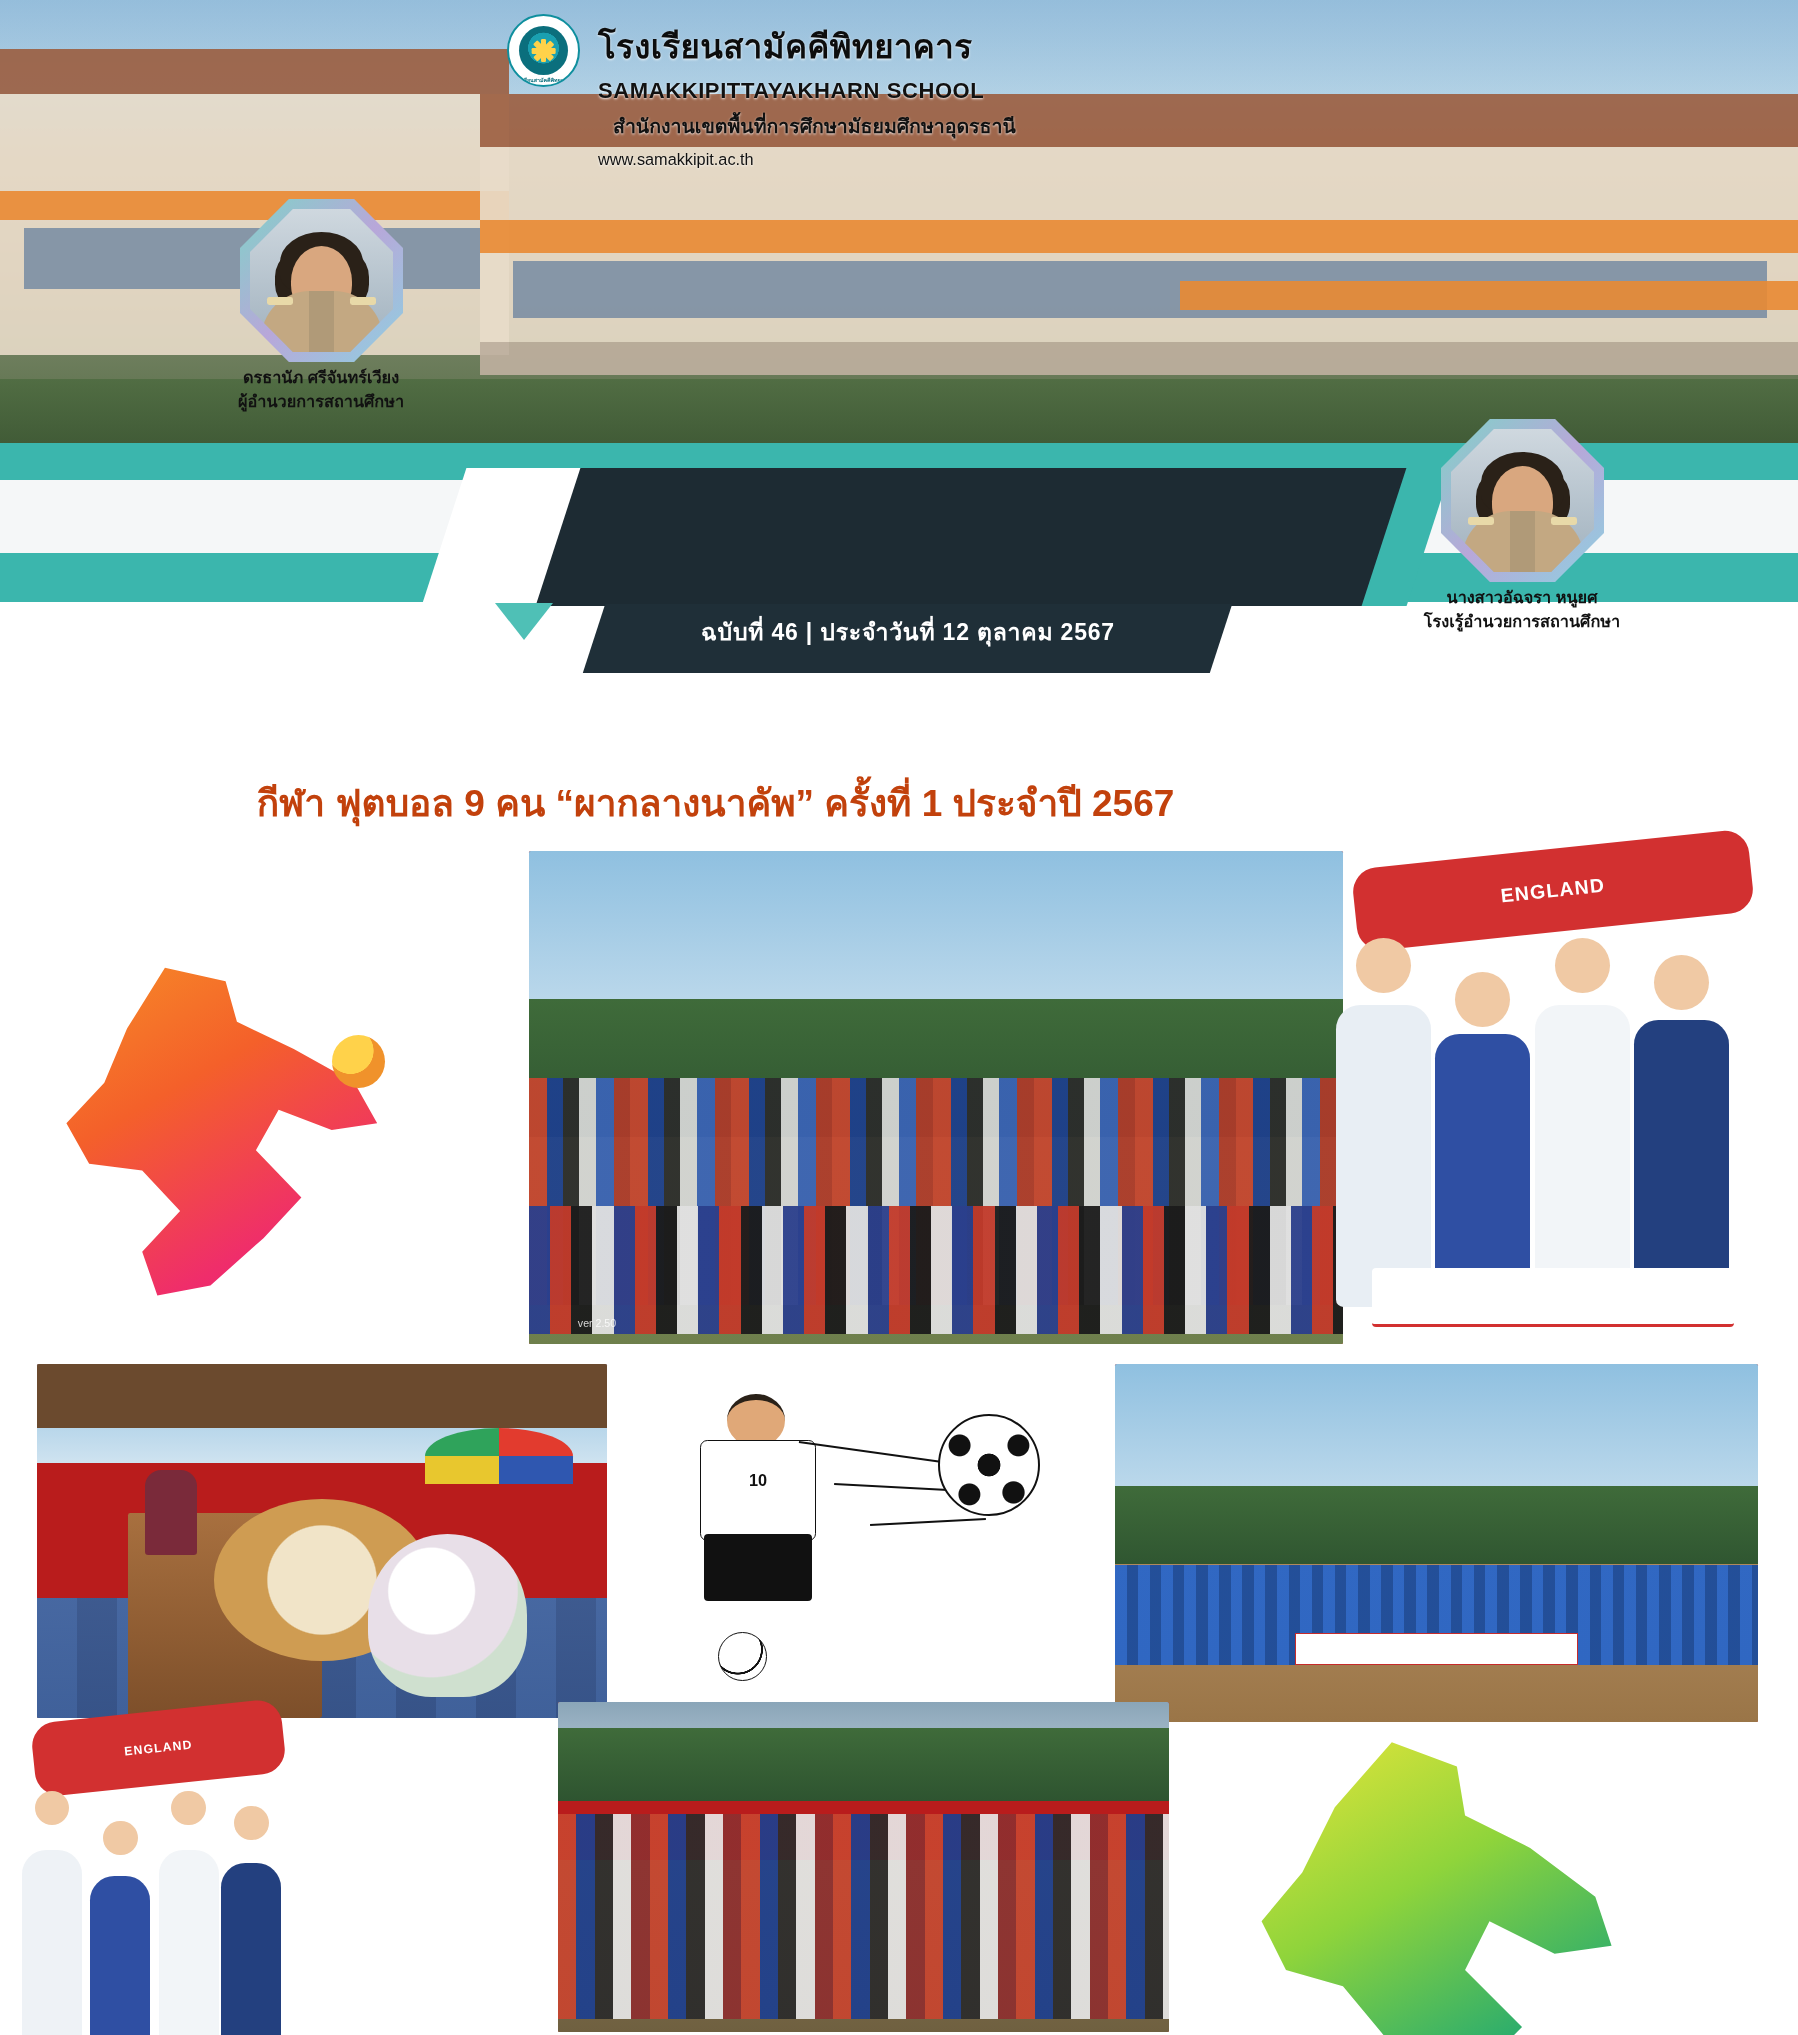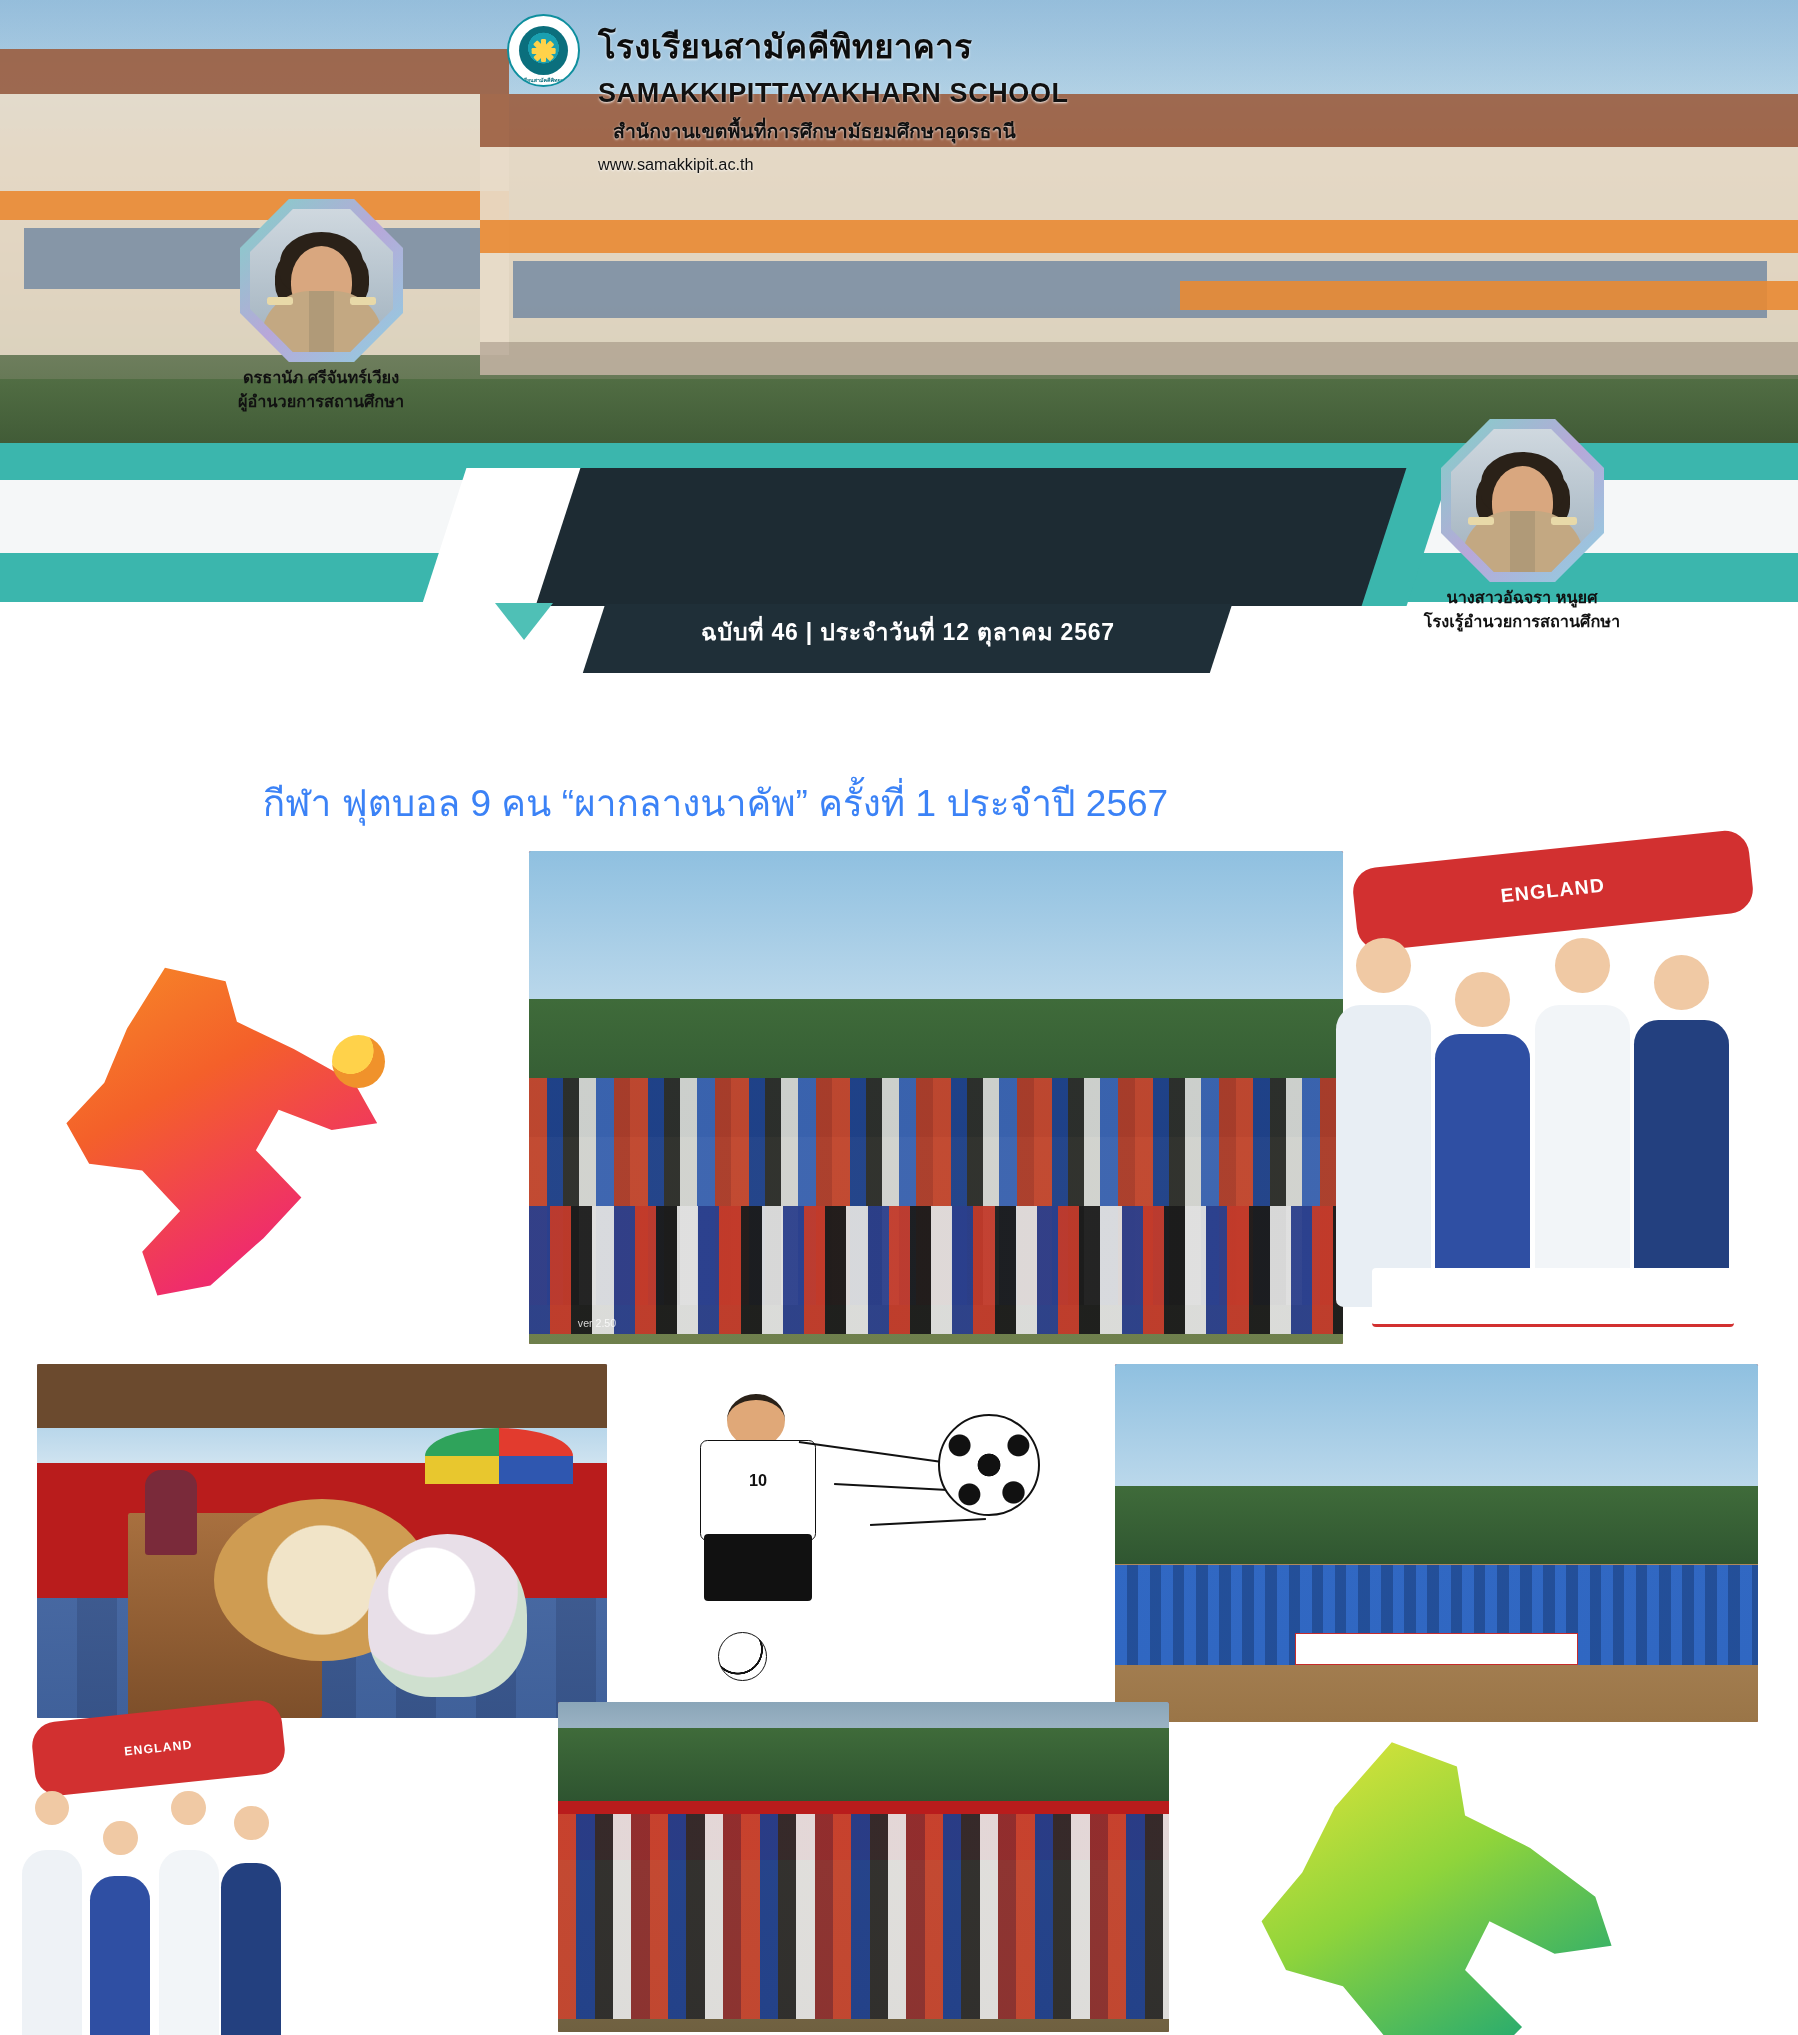--- a/index.html
+++ b/index.html
@@ -87,21 +87,21 @@
     position: absolute;
     left: 598px; top: 20.4px;
     color: #111;
   }
   .school-title .th {
     font-size: 33px; font-weight: bold; letter-spacing: 0.4px;
     color: #0d0d0d;
     text-shadow: 0 0.8px 2.4px rgba(255,255,255,.9);
   }
   .school-title .en {
-    font-size: 27px; font-weight: bold; margin-top: 4.9px;
+    font-size: 22px; font-weight: bold; margin-top: 4.9px;
     letter-spacing: 0.6px;
     text-shadow: 0 0.8px 2.4px rgba(255,255,255,.9);
   }
   .school-title .office {
     font-size: 19.5px; margin-top: 6.5px; font-weight: 600;
     text-shadow: 0 0.8px 2.4px rgba(255,255,255,.9);
     margin-left: 15px;
   }
   .school-title .web {
     font-size: 16.3px; margin-top: 8.1px;
@@ -258,22 +258,22 @@
   #portrait-deputy { left: 1441px; top: 419px; }
   #caption-deputy  { left: 1396px; top: 586px; }
 
   
   .section-title {
     position: absolute;
     left: 0; top: 773px;
     width: 1431px;
     text-align: center;
     font-size: 37px;
-    font-weight: normal;
-    color: #3b82f6;
+    font-weight: bold;
+    color: #c2410c;
   }
 
   .photo {
     position: absolute;
     overflow: hidden;
     border-radius: 1.6px;
     background: #b91c1c;
   }
   .ph-sky {
     position:absolute; left:0; top:0; width:100%; height:45%;

